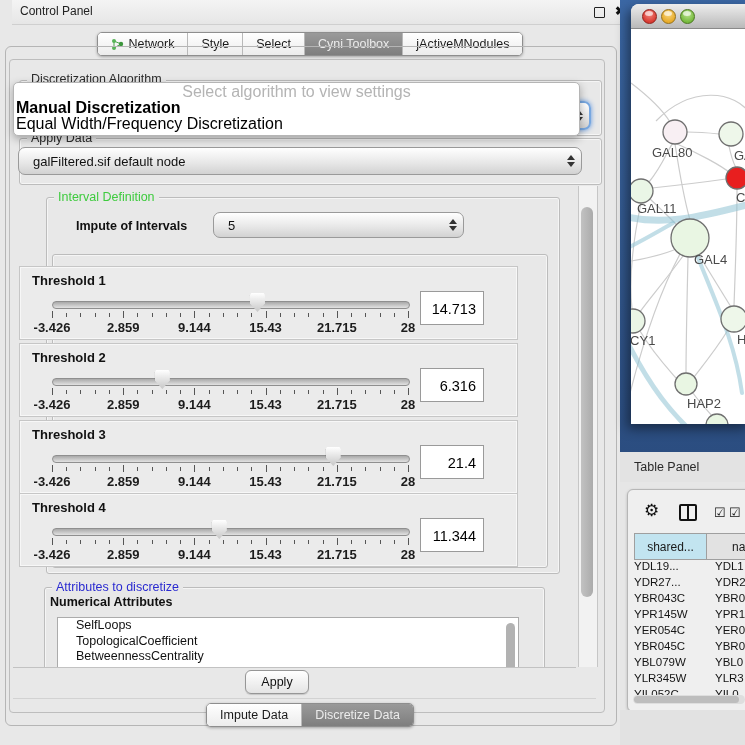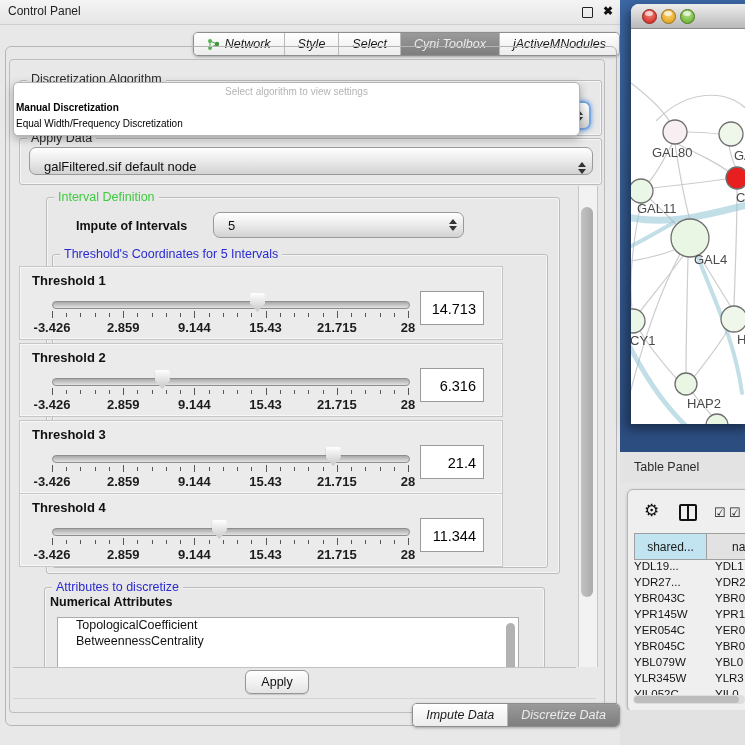--- a/index.html
+++ b/index.html
@@ -3,27 +3,27 @@
 <meta charset="utf-8">
 <style>
   html,body{margin:0;padding:0;}
   body{width:745px;height:745px;position:relative;overflow:hidden;
        font-family:"Liberation Sans",sans-serif;background:#e8e8e8;
        -webkit-font-smoothing:antialiased;}
   .abs{position:absolute;}
 
   
   #control-panel{left:0;top:0;width:620px;height:745px;background:#e8e8e8;}
-  #titlebar{left:0;top:0;width:620px;height:24px;background:linear-gradient(#f4f4f4,#e6e6e6);
+  #titlebar{left:12px;top:0;width:620px;height:24px;background:linear-gradient(#f4f4f4,#e6e6e6);
             border-bottom:1px solid #cfcfcf;}
   #titlebar .t{position:absolute;left:8px;top:4px;font-size:12px;color:#222;}
   #float-icon{position:absolute;right:27px;top:7px;width:9px;height:9px;border:1.7px solid #222;border-radius:1px;}
   #close-icon{position:absolute;right:7px;top:4px;font-size:12px;font-weight:bold;color:#111;}
 
-  .segbar{display:flex;justify-content:flex-end;font-style:italic;}
+  .segbar{display:flex;justify-content:center;}
   #top-tabs{left:0;top:32px;width:620px;height:24px;}
   #bottom-tabs{left:0;top:703px;width:620px;height:23px;z-index:30;}
   .segwrap{display:inline-flex;border:1px solid #8e8e8e;border-radius:5px;overflow:hidden;
            background:#fff;box-shadow:0 1px 3px rgba(0,0,0,.3);height:22px;}
   .seg{display:flex;align-items:center;gap:5px;padding:0 13px;font-size:12.5px;color:#1a1a1a;
        background:linear-gradient(#ffffff,#ececec);border-left:1px solid #b9b9b9;white-space:nowrap;}
   .seg:first-child{border-left:none;}
   .seg.sel{background:linear-gradient(#9a9a9a,#7e7e7e);color:#ececec;}
 
   .groupbox{position:absolute;border:1px solid #bcbcbc;border-radius:3px;
@@ -39,38 +39,38 @@
   .combo{position:absolute;border:1px solid #9a9a9a;border-radius:7px;
          background:linear-gradient(#ffffff,#e8e8e8 55%,#d2d2d2);
          font-size:13px;color:#111;display:flex;align-items:center;}
   .combo .val{padding-left:14px;flex:1;}
   .stepper{width:20px;display:flex;flex-direction:column;align-items:center;gap:2px;}
   .arr-up{width:0;height:0;border-left:4px solid transparent;border-right:4px solid transparent;border-bottom:5px solid #333;}
   .arr-dn{width:0;height:0;border-left:4px solid transparent;border-right:4px solid transparent;border-top:5px solid #333;}
 
   #algo-combo{left:29px;top:101px;width:558px;height:25px;border:2px solid #77a7e0;box-shadow:0 0 5px #5f96e0;}
   #popup{left:13px;top:82px;width:565px;height:52px;background:#fff;border:1px solid #b5b5b5;
-         border-radius:5px;box-shadow:0 3px 8px rgba(0,0,0,.3);z-index:40;font-size:10px;}
+         border-radius:5px;box-shadow:0 3px 8px rgba(0,0,0,.3);z-index:40;font-size:16px;}
   #popup .hint{height:17px;line-height:18px;text-align:center;color:#b4b4b4;}
   #popup .opt{height:16px;line-height:16px;padding-left:2px;color:#000;}
   #popup .opt.bold{font-weight:bold;}
 
   
   #viewport{left:13px;top:186px;width:563px;height:481px;overflow:hidden;border-bottom:1px solid #c2c2c2;}
   #vscroll{left:578px;top:186px;width:18px;height:481px;background:#f2f2f2;
            border-left:1px solid #c6c6c6;border-right:1px solid #c6c6c6;}
   #vscroll .thumb{position:absolute;left:2px;top:21px;width:12px;height:390px;background:linear-gradient(90deg,#c2c2c2,#ababab);border-radius:6px;}
 
   #grp-interval{left:33px;top:11px;width:512px;height:375px;}
   #noi-label{position:absolute;left:63px;top:33px;font-size:12.5px;font-weight:bold;color:#111;}
   #noi-spinner{left:200px;top:26px;width:249px;height:24px;}
   #grp-thresh{left:39px;top:68px;width:494px;height:312px;}
 
   .tpanel{position:absolute;left:6px;width:482px;height:72px;background:#ebebeb;
-          border:1px solid #c6c6c6;box-shadow:inset 0 0 0 1px #f7f7f7;}
+          border:1px solid #c6c6c6;box-shadow:inset 0 0 0 1px #f7f7f7;padding-left:15px;}
   .tlabel{position:absolute;left:12px;top:6px;font-size:13px;font-weight:bold;color:#111;}
   .track{position:absolute;left:32px;top:34px;width:356px;height:6px;border:1px solid #8f8f8f;border-radius:4px;
          background:linear-gradient(#a9a9a9,#e2e2e2);}
   .thumb-sl{position:absolute;top:26px;width:15px;height:19px;
          background:linear-gradient(#ffffff,#c7c7c7);
          clip-path:polygon(8% 0,92% 0,100% 12%,100% 55%,50% 100%,0 55%,0 12%);
          filter:drop-shadow(0 0 1px rgba(0,0,0,.65));}
   .ticks{position:absolute;left:32px;top:44px;width:356px;height:8px;}
   .tick{position:absolute;width:1px;background:#555;}
   .ticklabels{position:absolute;left:32px;top:53px;width:356px;height:12px;}
@@ -174,21 +174,21 @@
   <div id="algo-combo" class="combo abs">
     <span class="val"></span>
     <span class="stepper">
         <span class="arr-up"></span>
         <span class="arr-dn"></span>
       </span>
   </div>
 
   <div class="groupbox" style="left:19px;top:138px;width:581px;height:45px;"></div>
   <div class="grouptitle" style="left:27px;top:131px;">Apply Data</div>
-  <div class="combo abs" style="left:29px;top:147px;width:562px;height:26px;align-items:flex-end;">
+  <div class="combo abs" style="left:18px;top:147px;width:562px;height:26px;">
     <span class="val">galFiltered.sif default node</span>
     <span class="stepper">
         <span class="arr-up"></span>
         <span class="arr-dn"></span>
       </span>
   </div>
 
   <div id="viewport" class="abs">
 
     <div id="grp-interval" class="groupbox"></div>
@@ -197,21 +197,20 @@
     <div id="noi-label">Impute of Intervals</div>
     <div id="noi-spinner" class="combo abs">
       <span class="val">5</span>
       <span class="stepper">
           <span class="arr-up"></span>
           <span class="arr-dn"></span>
         </span>
     </div>
 
     <div id="grp-thresh" class="groupbox"></div>
-    <div class="grouptitle gt-blue" style="left:47px;top:61px;">Threshold's Coordinates for 5 Intervals</div>
     <div id="thresh-container">
         <div class="tpanel" style="top: 80px;">
           <div class="tlabel">Threshold 1</div>
           <div class="track"></div>
           <div class="thumb-sl" style="left: 229.982px;"></div>
           <div class="ticks">
             <div class="tick" style="left: 0px; top: 0px; height: 7px;"></div>
             <div class="tick" style="left: 14.24px; top: 2px; height: 4px;"></div>
             <div class="tick" style="left: 28.48px; top: 2px; height: 4px;"></div>
             <div class="tick" style="left: 42.72px; top: 2px; height: 4px;"></div>
@@ -374,20 +373,21 @@
           </div>
           <div class="tvalue">11.344</div>
         </div>
       </div>
 
     <div id="grp-attrs" class="groupbox"></div>
     <div class="grouptitle gt-blue" style="left:39px;top:394px;">Attributes to discretize</div>
     <div id="numattr-label">Numerical Attributes</div>
     <div id="attr-list">
       <div id="attr-items">
+          <div class="item">SelfLoops</div>
           <div class="item">TopologicalCoefficient</div>
           <div class="item">BetweennessCentrality</div>
         </div>
       <div id="attr-scroll"></div>
     </div>
   </div>
 
   <div id="vscroll" class="abs">
     <div class="thumb"></div>
   </div>

